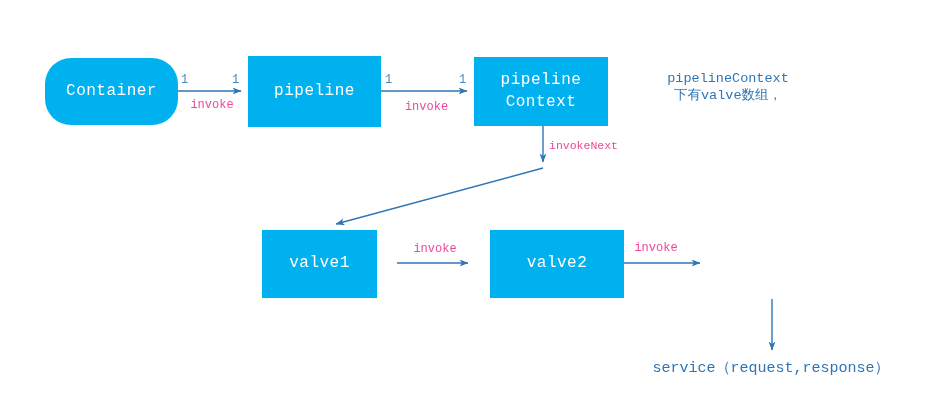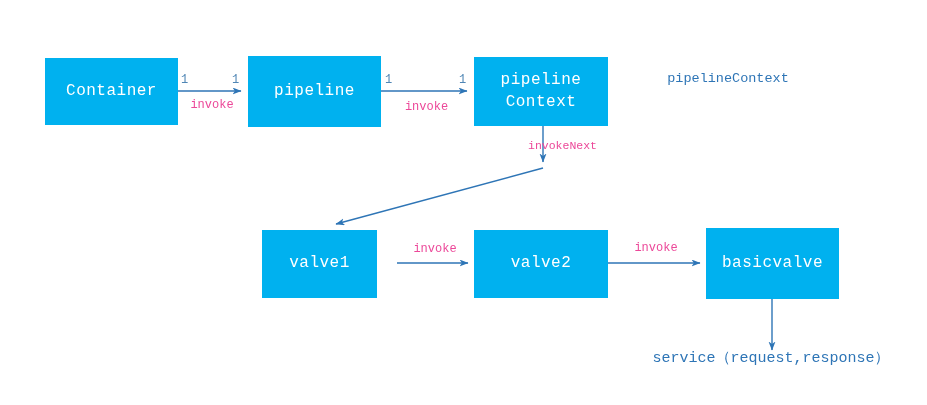--- a/index.html
+++ b/index.html
@@ -21,25 +21,25 @@
     color: #ffffff;
     display: flex;
     align-items: center;
     justify-content: center;
     text-align: center;
     font-size: 16px;
     white-space: pre-line;
     line-height: 1.35;
     letter-spacing: 0.5px;
   }
-  #box-container       { left: 45px;  top: 58px;  width: 133px; height: 67px; }
+  #box-container       { left: 45px;  top: 58px;  width: 133px; height: 67px; border-radius: 26px; }
   #box-pipeline        { left: 248px; top: 56px;  width: 133px; height: 71px; }
   #box-pipelinecontext { left: 474px; top: 57px;  width: 134px; height: 69px; }
   #box-valve1          { left: 262px; top: 230px; width: 115px; height: 68px; }
-  #box-valve2          { left: 474px; top: 230px; width: 134px; height: 68px; }
+  #box-valve2          { left: 490px; top: 230px; width: 134px; height: 68px; }
   #box-basicvalve      { left: 706px; top: 228px; width: 133px; height: 71px; }
 
   svg.wires {
     position: absolute;
     left: 0; top: 0;
     width: 927px; height: 405px;
     pointer-events: none;
   }
   svg.wires line {
     stroke: #2e75b6;
@@ -53,21 +53,21 @@
     white-space: nowrap;
   }
   .edge-label.centered { text-align: center; }
   .mult {
     position: absolute;
     color: #4f86b5;
     font-size: 12px;
   }
   #label-invoke-1 { left: 178px; top: 98px;  width: 68px; text-align: center; }
   #label-invoke-2 { left: 381px; top: 100px; width: 91px; text-align: center; }
-  #label-invokenext { left: 528px; top: 139px; font-size: 11.5px; }
+  #label-invokenext { left: 549px; top: 139px; font-size: 11.5px; }
   #label-invoke-3 { left: 397px; top: 242px; width: 76px; text-align: center; }
   #label-invoke-4 { left: 608px; top: 241px; width: 96px; text-align: center; }
 
   #mult-1a { left: 181px; top: 73px; }
   #mult-1b { left: 232px; top: 73px; }
   #mult-2a { left: 385px; top: 73px; }
   #mult-2b { left: 459px; top: 73px; }
 
   .annotation {
     position: absolute;
@@ -75,21 +75,21 @@
     color: #2e75b6;
     font-size: 13.5px;
     line-height: 16.5px;
     text-align: center;
     white-space: nowrap;
   }
   .annotation div { white-space: nowrap; }
 
   .service-label {
     position: absolute;
-    left: 637px; top: 348px; width: 268px;
+    left: 637px; top: 358px; width: 268px;
     color: #2e75b6;
     font-size: 15px;
     text-align: center;
     white-space: nowrap;
   }
 </style>
 </head>
 <body>
 
 <div class="canvas">
@@ -108,33 +108,33 @@
     <line x1="608" y1="263" x2="700" y2="263" marker-end="url(#arrow)"></line>
     <line x1="772" y1="299" x2="772" y2="350" marker-end="url(#arrow)"></line>
   </svg>
 
   <div class="node" id="box-container">Container</div>
   <div class="node" id="box-pipeline">pipeline</div>
   <div class="node" id="box-pipelinecontext">pipeline
 Context</div>
   <div class="node" id="box-valve1">valve1</div>
   <div class="node" id="box-valve2">valve2</div>
-  <div class="node" id="box-basicvalve">basicvalve</div>
 
   <span class="mult" id="mult-1a">1</span>
   <span class="mult" id="mult-1b">1</span>
   <div class="edge-label centered" id="label-invoke-1">invoke</div>
 
   <span class="mult" id="mult-2a">1</span>
   <span class="mult" id="mult-2b">1</span>
   <div class="edge-label centered" id="label-invoke-2">invoke</div>
 
   <div class="edge-label" id="label-invokenext">invokeNext</div>
   <div class="edge-label centered" id="label-invoke-3">invoke</div>
   <div class="edge-label centered" id="label-invoke-4">invoke</div>
 
   <div class="annotation">
     <div>pipelineContext</div>
+    <div>下有valve数组，</div>
   </div>
 
   <div class="service-label">service（request,response）</div>
 
 </div>
 
 </body></html>

